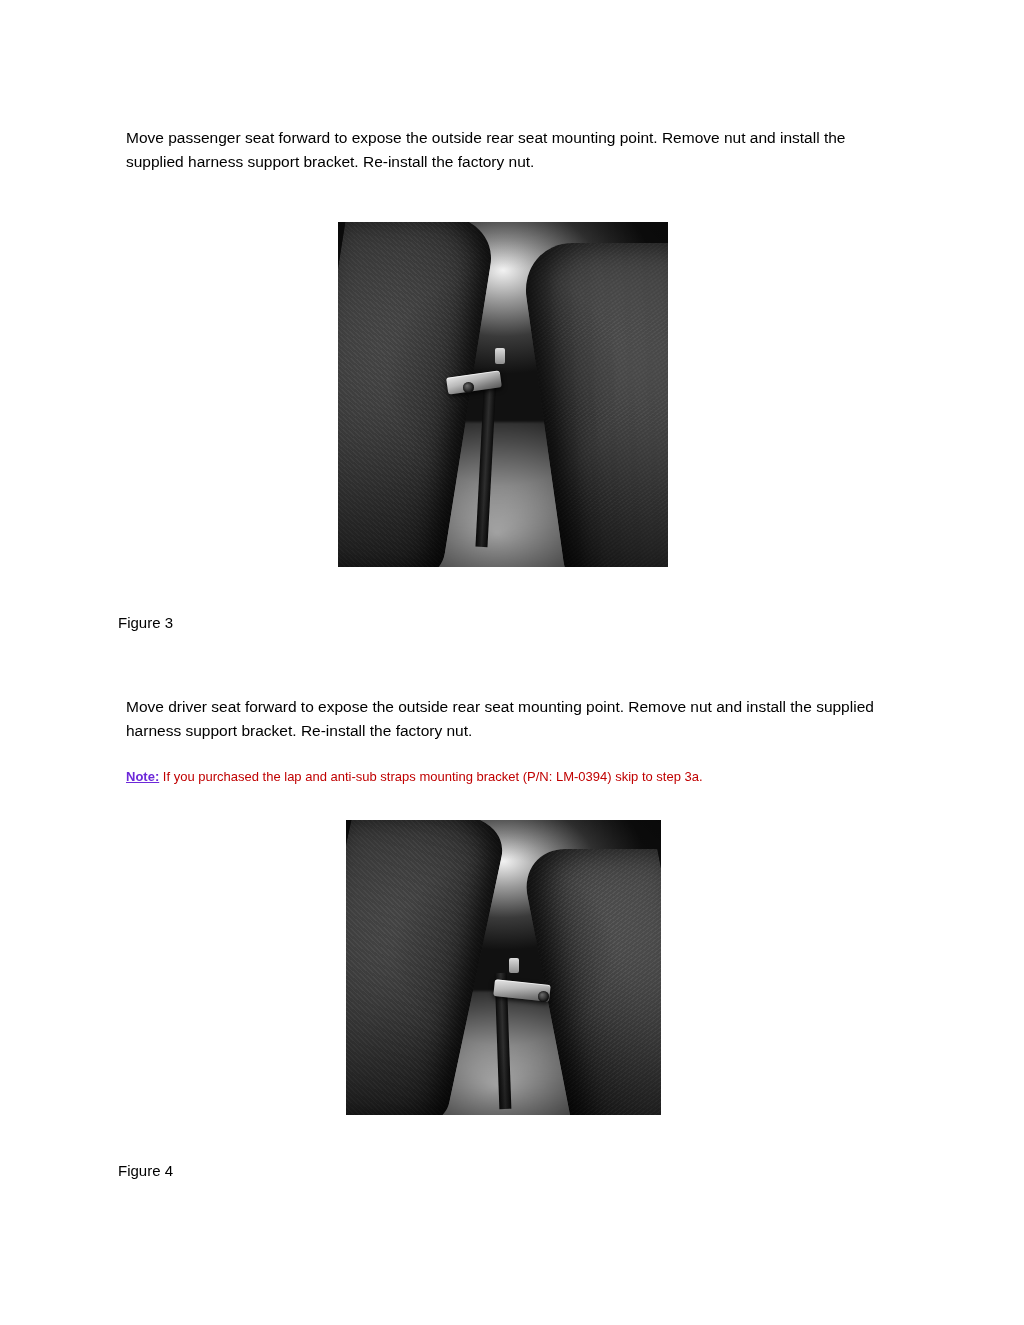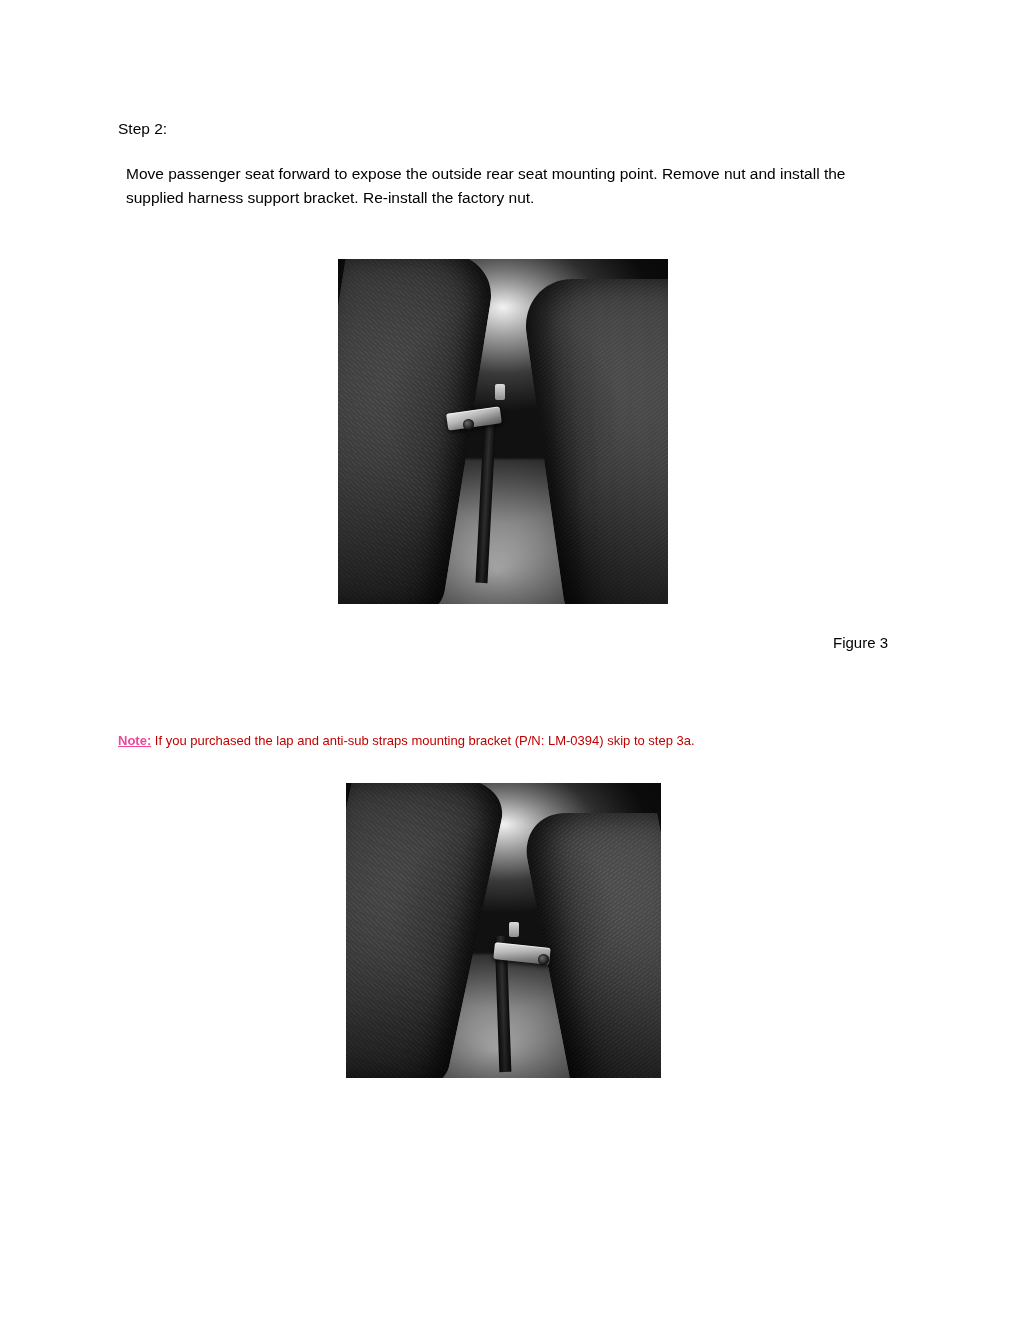--- a/index.html
+++ b/index.html
@@ -41,30 +41,31 @@
   }
   .note {
     font-size: 13px;
     color: #c00000;
     margin: 24px 0 0 0;
     line-height: 1.5;
   }
   .note-label {
     font-weight: bold;
     text-decoration: underline;
-    color: #ec4899;
+    color: #6d28d9;
+    margin-left: 8px;
   }
   .figure-block {
     width: 100%;
     text-align: center;
   }
   .fig-caption {
     font-size: 15px;
-    text-align: right;
-    margin-top: 26px;
+    text-align: left;
+    margin-top: 43px;
   }
   .photo {
     position: relative;
     display: inline-block;
     overflow: hidden;
     background: #0c0c0c;
   }
   .photo-1 {
     width: 330px;
     height: 345px;
@@ -146,52 +147,53 @@
     background: radial-gradient(ellipse 78% 70% at 50% 45%, rgba(0,0,0,0) 45%, rgba(0,0,0,0.55) 100%);
   }
   .spacer-lg { height: 56px; }
 </style>
 </head>
 <body>
 
 <div class="page">
   <div class="content">
 
-    <p class="step-label">Step 2:</p>
     <p class="body-text">Move passenger seat forward to expose the outside rear seat mounting point. Remove nut and install the supplied harness support bracket.  Re-install the factory nut.</p>
 
     <div class="figure-block">
       <div class="photo photo-1">
         <div class="ph-bg"></div>
         <div class="ph-floor"></div>
         <div class="ph-left"></div>
         <div class="ph-right"></div>
         <div class="ph-strap" style="left:43%; top:44%; height:50%; transform: rotate(3deg);"></div>
         <div class="ph-tab" style="left:47.5%; top:36.5%; width:10px; height:16px;"></div>
         <div class="ph-bracket" style="left:33%; top:44%; width:54px; height:17px; transform: rotate(-8deg);"></div>
         <div class="ph-bolt" style="left:38%; top:46.5%; width:11px; height:11px;"></div>
         <div class="ph-vignette"></div>
       </div>
       <div class="fig-caption">Figure 3</div>
     </div>
 
     <div class="spacer-lg"></div>
 
+    <p class="body-text">Move driver seat forward to expose the outside rear seat mounting point. Remove nut and install the supplied harness support bracket. Re-install the factory nut.</p>
     <p class="note">
       <span class="note-label">Note:</span><span> If you purchased the lap and anti-sub straps mounting bracket (P/N: LM-0394) skip to step 3a.</span>
     </p>
 
     <div class="figure-block">
       <div class="photo photo-2">
         <div class="ph-bg"></div>
         <div class="ph-floor"></div>
         <div class="ph-left" style="width:50%; left:-8%; transform: skewX(-12deg);"></div>
         <div class="ph-right" style="width:44%; right:-8%; top:10%; transform: skewX(11deg);"></div>
         <div class="ph-strap" style="left:48%; top:52%; height:46%; transform: rotate(-2deg);"></div>
         <div class="ph-tab" style="left:52%; top:47%; width:10px; height:15px;"></div>
         <div class="ph-bracket" style="left:47%; top:55%; width:56px; height:17px; transform: rotate(6deg);"></div>
         <div class="ph-bolt" style="left:61%; top:58%; width:11px; height:11px;"></div>
         <div class="ph-vignette"></div>
       </div>
+      <div class="fig-caption">Figure 4</div>
     </div>
 
   </div>
 </div>
 
 </body></html>

